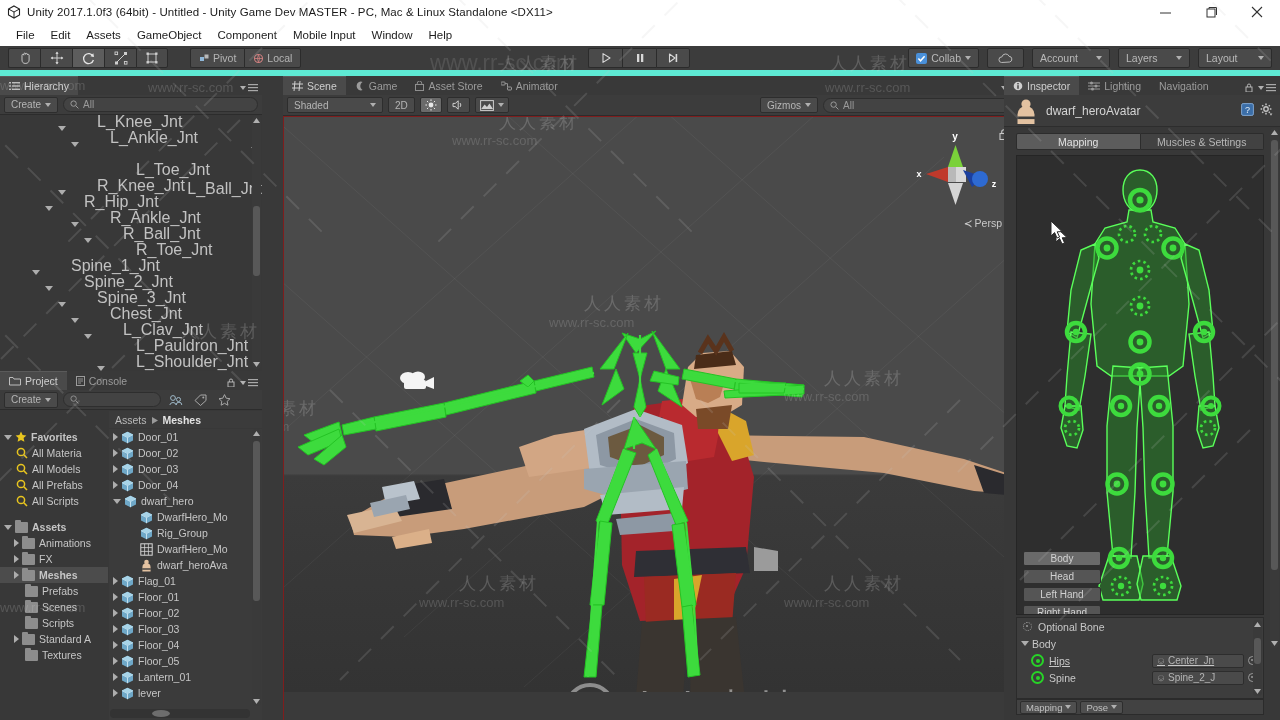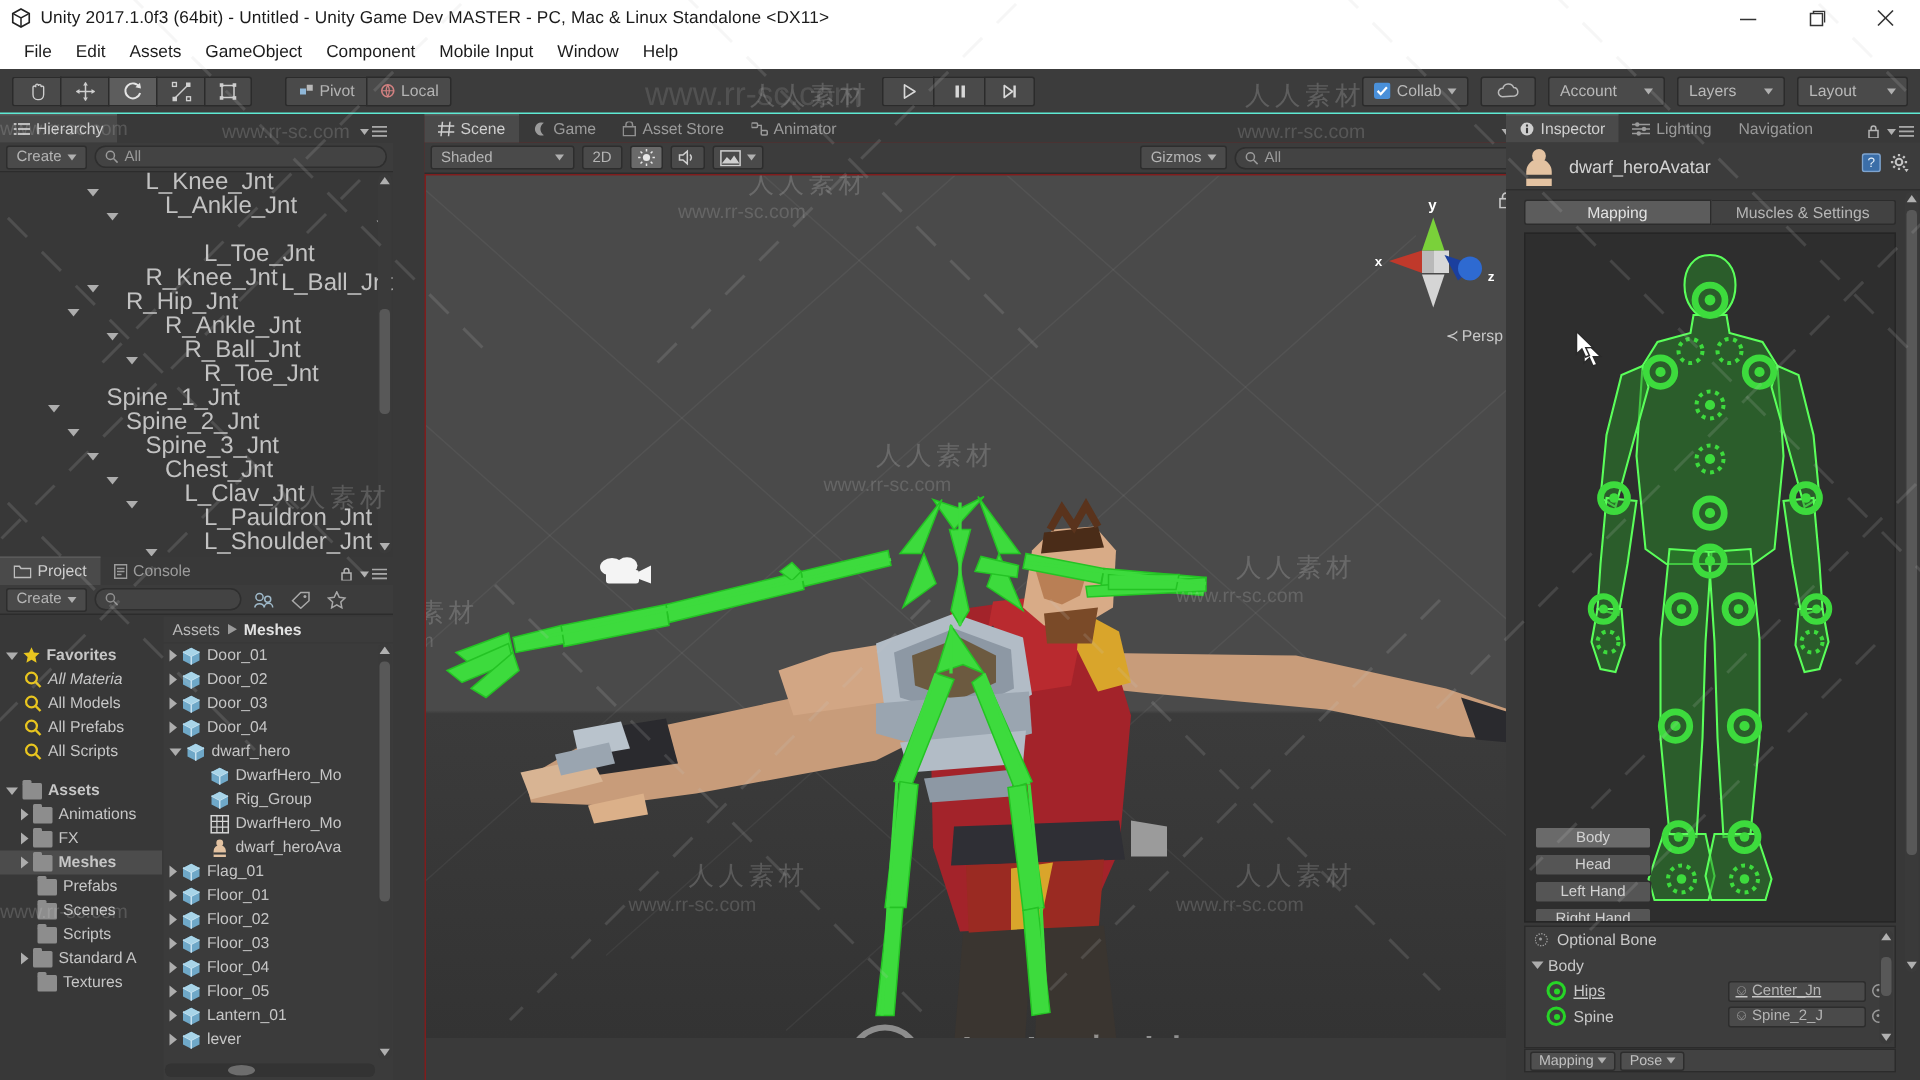--- a/index.html
+++ b/index.html
@@ -28,21 +28,21 @@
   
   .menubar {
     position:absolute; left:0; top:24px; width:1280px; height:22px;
     background:#ffffff; display:flex; align-items:center; padding-left:8px;
   }
   .menu-item { font-size:11.5px; color:#1c1c1c; padding:2px 8px; white-space:nowrap; }
 
   
   .toolbar {
     position:absolute; left:0; top:46px; width:1280px; height:30px;
-    background:#3c3c3c; border-bottom:1px solid #5eead4;
+    background:#3c3c3c; border-bottom:6px solid #5eead4;
     display:flex; align-items:center;
   }
   .tool-group { display:flex; margin-left:8px; }
   .tool-btn {
     width:32px;height:20px; background:#4a4a4a; border:1px solid #2b2b2b;
     border-right:none; display:flex; align-items:center; justify-content:center;
   }
   .tool-btn:first-child { border-radius:2px 0 0 2px; }
   .tool-btn:last-child { border-right:1px solid #2b2b2b; border-radius:0 2px 2px 0; }
   .tool-btn.active { background:#5d5d5d; }
@@ -496,21 +496,21 @@
     </div>
 
     <div class="proj-left" id="project-left">
         <div class="fav-row" style="padding-left: 4px;">
           <span class="arrow-d"></span>
           <svg width="12" height="12" viewBox="0 0 12 12" style="margin-right:4px;flex:0 0 auto;">
             <path d="M6 0.5 L7.6 4 L11.4 4.4 L8.6 7 L9.4 10.8 L6 8.9 L2.6 10.8 L3.4 7 L0.6 4.4 L4.4 4 Z" fill="#e8c51f"></path>
           </svg>
           <span style="font-weight: bold;">Favorites</span>
         </div>
-        <div class="fav-row" style="padding-left: 16px; font-style: italic;">
+        <div class="fav-row" style="padding-left: 16px;">
           <svg width="12" height="12" viewBox="0 0 12 12" style="margin-right:4px;flex:0 0 auto;">
             <circle cx="5" cy="5" r="3.6" fill="none" stroke="#e8c51f" stroke-width="1.5"></circle>
             <line x1="7.8" y1="7.8" x2="11" y2="11" stroke="#e8c51f" stroke-width="1.6"></line>
           </svg>
           <span>All Materia</span>
         </div>
         <div class="fav-row" style="padding-left: 16px;">
           <svg width="12" height="12" viewBox="0 0 12 12" style="margin-right:4px;flex:0 0 auto;">
             <circle cx="5" cy="5" r="3.6" fill="none" stroke="#e8c51f" stroke-width="1.5"></circle>
             <line x1="7.8" y1="7.8" x2="11" y2="11" stroke="#e8c51f" stroke-width="1.6"></line>

